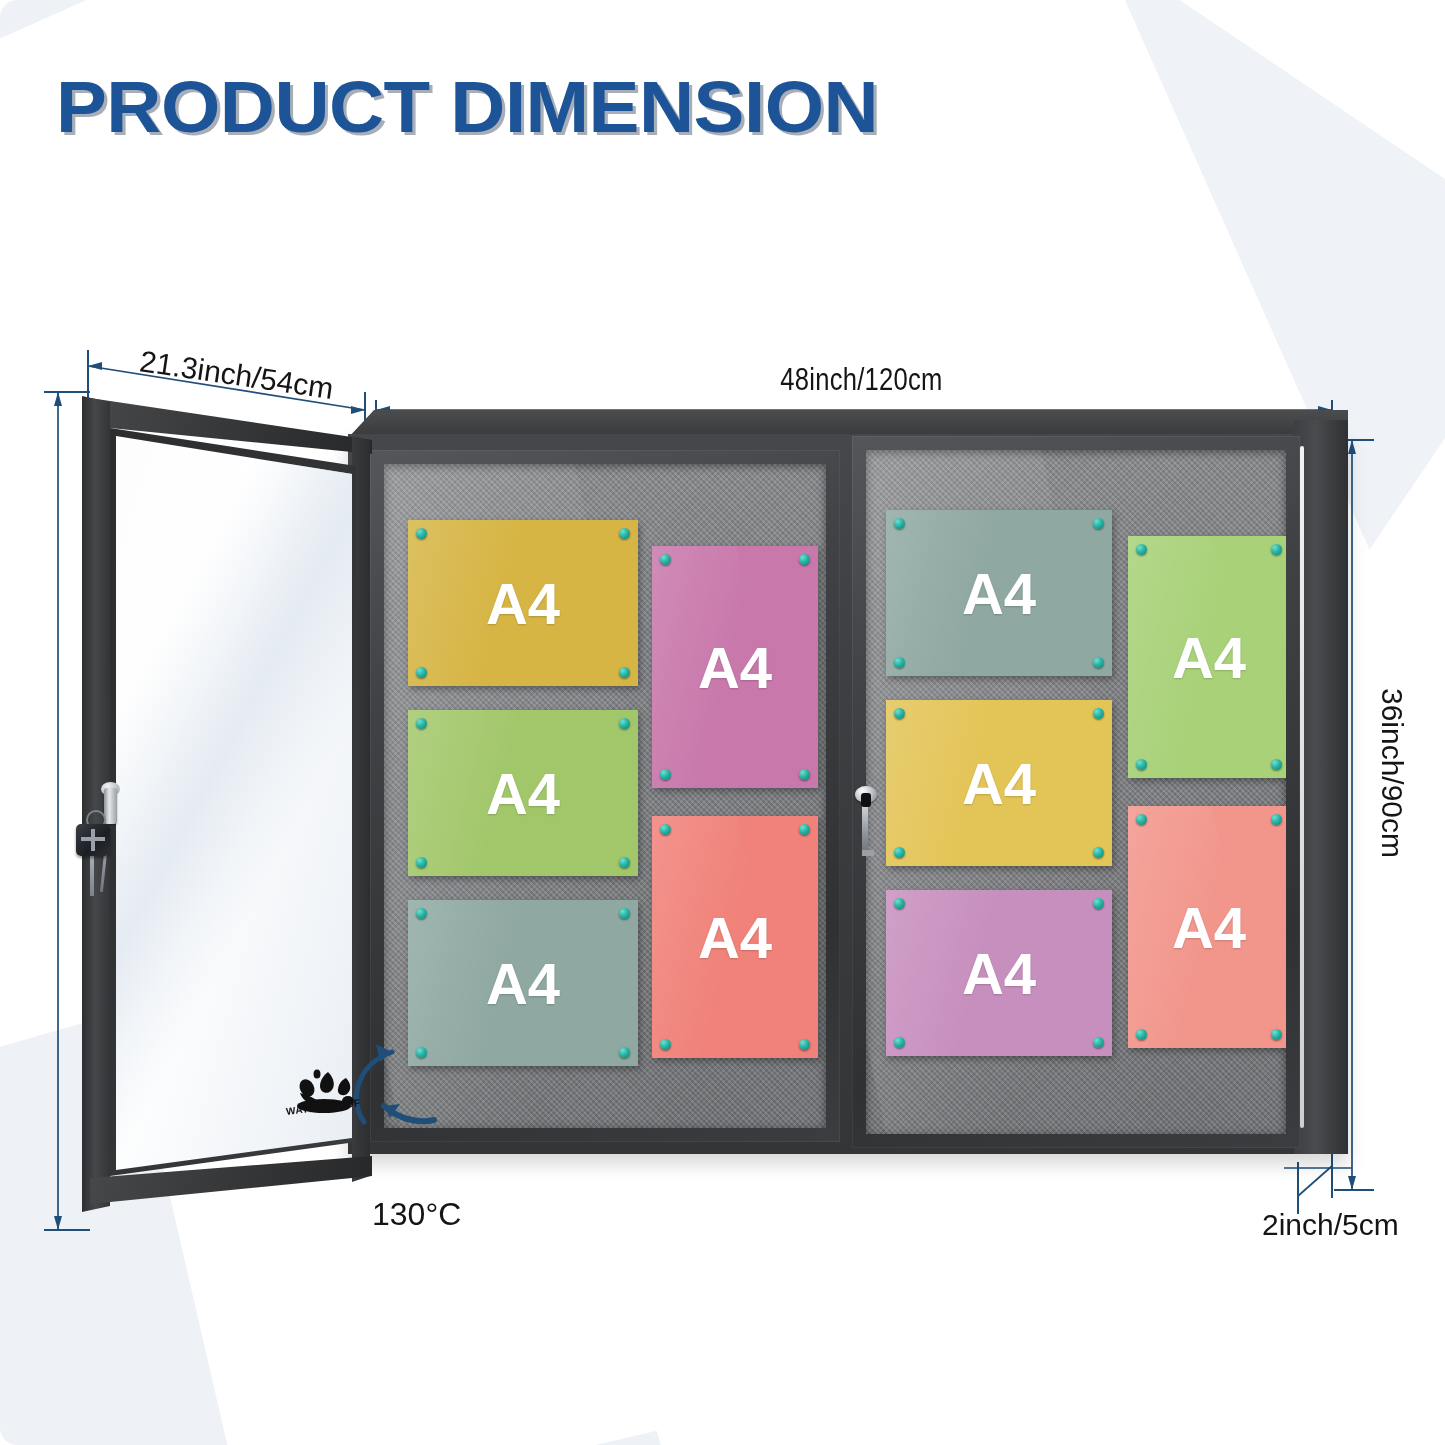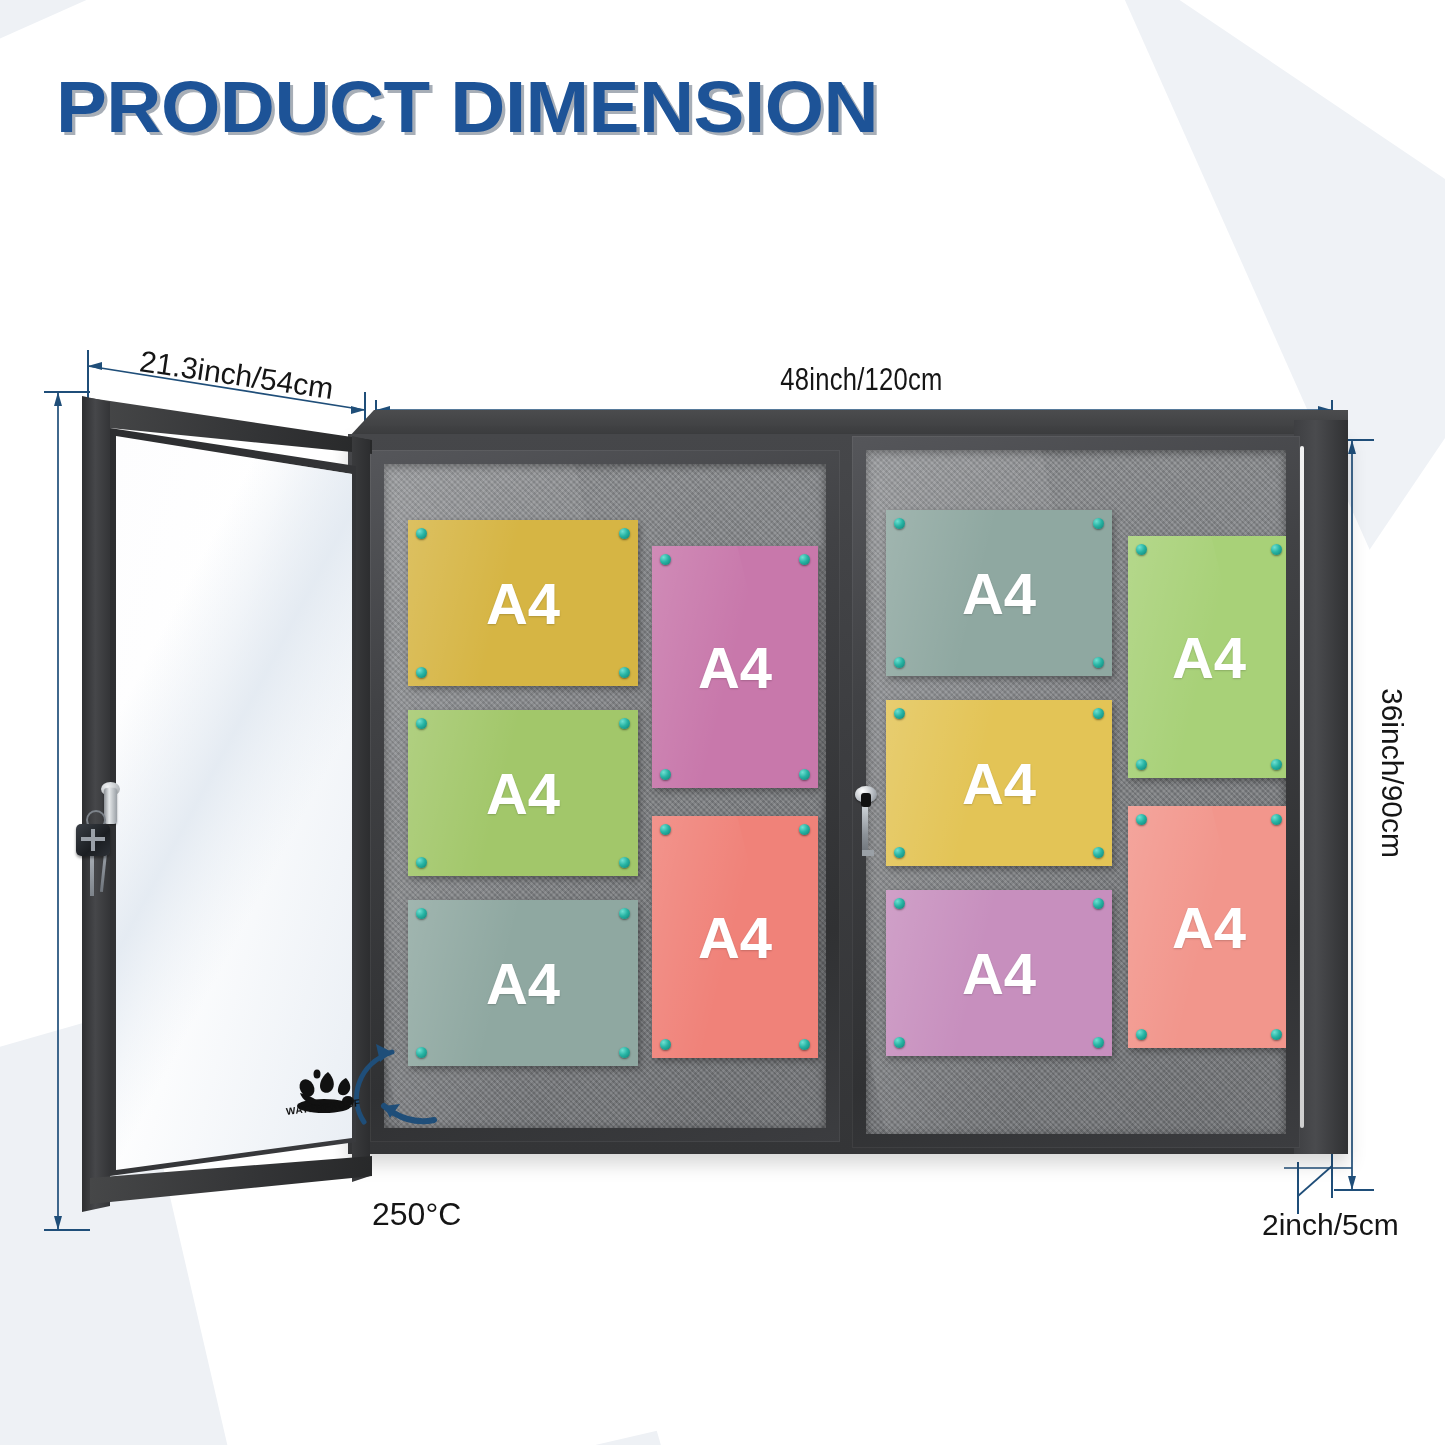--- a/index.html
+++ b/index.html
@@ -2,21 +2,21 @@
 <html><head>
 <meta charset="utf-8">
 <style>
   html,body{margin:0;padding:0;}
   body{
     width:1445px;height:1445px;overflow:hidden;
     font-family:"Liberation Sans",sans-serif;
     background:#ffffff;
     position:relative;
   }
-  #stage{position:absolute;inset:0;width:1445px;height:1445px;overflow:hidden;background:#ffffff;}
+  #stage{position:absolute;inset:0;width:1445px;height:1445px;overflow:hidden;background:#ffffff;border-radius:17px;}
 
   
   .bg-swoosh-tl{
     position:absolute;left:-140px;top:-210px;width:1060px;height:640px;
     background:#eef1f5;
     transform:rotate(-26deg);
     transform-origin:0 0;
     border-bottom-right-radius:260px;
   }
   .bg-swoosh-tr{
@@ -269,21 +269,21 @@
   <div class="dimtxt" style="left:1307px;top:756px;font-size:30px;transform:rotate(90deg);transform-origin:50% 50%;">36inch/90cm</div>
 
   <svg style="position:absolute;left:1280px;top:1140px;width:110px;height:90px;">
     <line x1="18" y1="22" x2="18" y2="74" stroke="#1f4e79" stroke-width="2"></line>
     <line x1="52" y1="2" x2="52" y2="58" stroke="#1f4e79" stroke-width="2"></line>
     <line x1="4" y1="28" x2="72" y2="28" stroke="#1f4e79" stroke-width="1.7"></line>
     <line x1="18" y1="56" x2="52" y2="26" stroke="#1f4e79" stroke-width="1.7"></line>
   </svg>
   <div class="dimtxt" style="left:1262px;top:1208px;font-size:30px;">2inch/5cm</div>
 
-  <div class="dimtxt" style="left:372px;top:1196px;font-size:32px;">250°C</div>
+  <div class="dimtxt" style="left:372px;top:1196px;font-size:32px;">130°C</div>
 
   <svg class="arc-arrow" viewBox="0 0 120 110">
     <path d="M 62,12 C 28,24 18,58 34,82" stroke="#1f4e79" stroke-width="5" fill="none" stroke-linecap="round"></path>
     <polygon points="62,12 46,4 50,22" fill="#1f4e79"></polygon>
   </svg>
 
   <div class="wp">
     <svg style="position:absolute;left:0;top:0;width:80px;height:56px;" viewBox="0 0 80 56">
       <ellipse cx="40" cy="44" rx="27" ry="7" fill="#111"></ellipse>
       <path d="M40 44 C 26 44 18 38 16 31 C 26 33 33 38 40 44 Z" fill="#111"></path>

